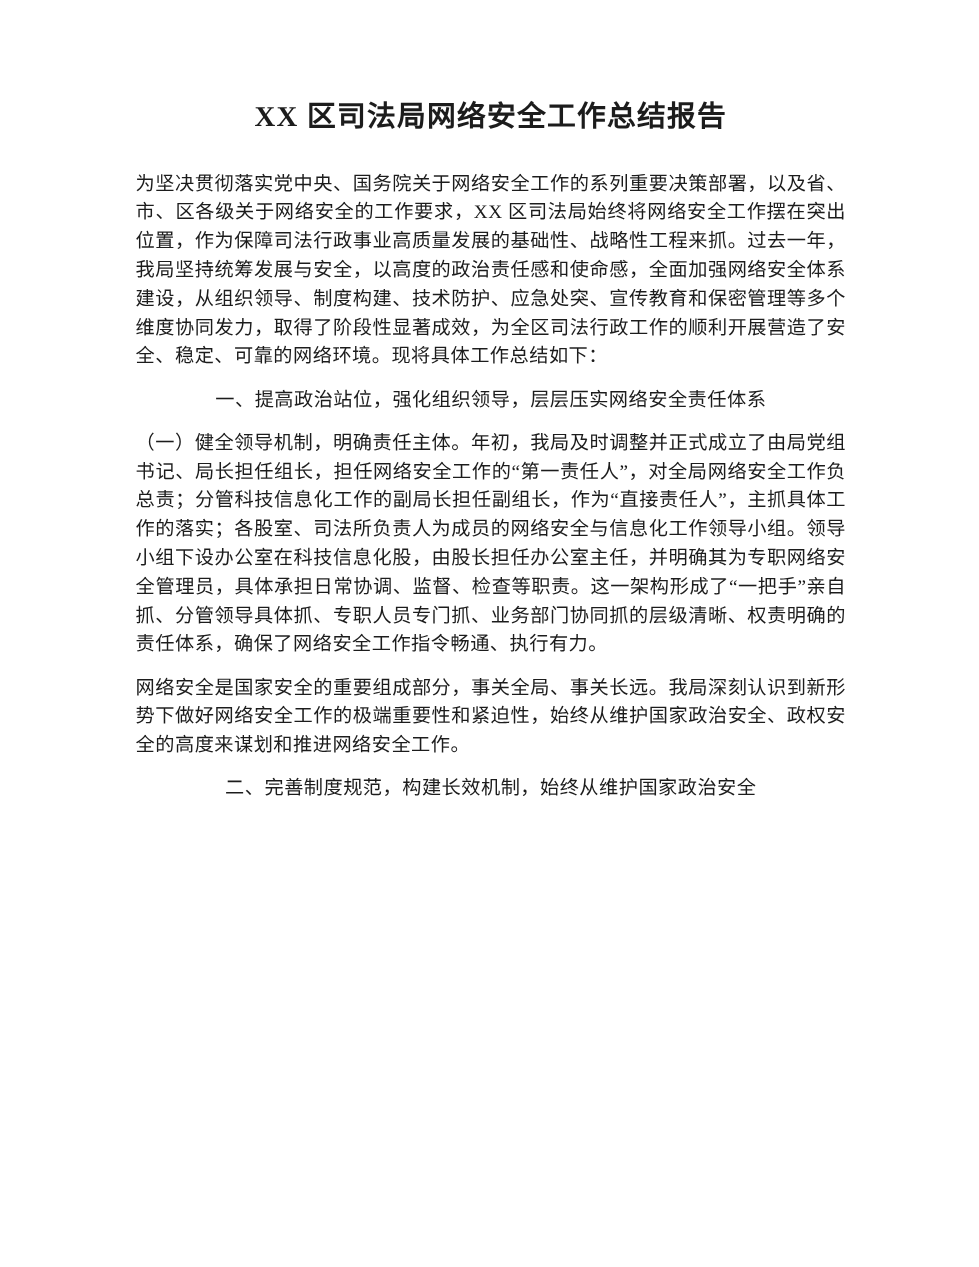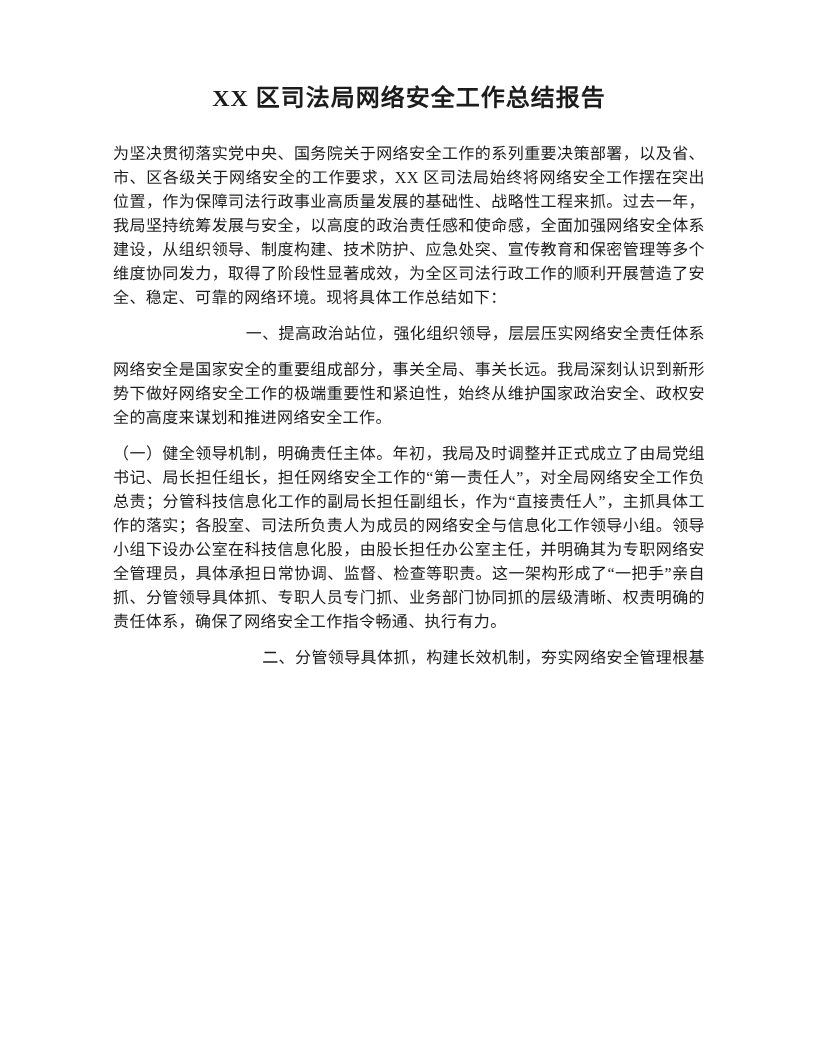--- a/index.html
+++ b/index.html
@@ -30,28 +30,28 @@
   .doc-body p {
     margin: 0 0 12px 0;
     font-size: 16px;
     line-height: 24px;
     letter-spacing: 0.4px;
     text-align: justify;
     text-justify: inter-ideograph;
     word-break: break-all;
   }
   .doc-body p.heading {
-    text-align: right;
+    text-align: center;
   }
 </style>
 </head>
 <body>
 
 <div class="page">
   <h1 class="doc-title">XX 区司法局网络安全工作总结报告</h1>
   <div class="doc-body">
       <p class="body">为坚决贯彻落实党中央、国务院关于网络安全工作的系列重要决策部署，以及省、市、区各级关于网络安全的工作要求，XX 区司法局始终将网络安全工作摆在突出位置，作为保障司法行政事业高质量发展的基础性、战略性工程来抓。过去一年，我局坚持统筹发展与安全，以高度的政治责任感和使命感，全面加强网络安全体系建设，从组织领导、制度构建、技术防护、应急处突、宣传教育和保密管理等多个维度协同发力，取得了阶段性显著成效，为全区司法行政工作的顺利开展营造了安全、稳定、可靠的网络环境。现将具体工作总结如下：</p>
       <p class="heading">一、提高政治站位，强化组织领导，层层压实网络安全责任体系</p>
+      <p class="body">（一）健全领导机制，明确责任主体。年初，我局及时调整并正式成立了由局党组书记、局长担任组长，担任网络安全工作的“第一责任人”，对全局网络安全工作负总责；分管科技信息化工作的副局长担任副组长，作为“直接责任人”，主抓具体工作的落实；各股室、司法所负责人为成员的网络安全与信息化工作领导小组。领导小组下设办公室在科技信息化股，由股长担任办公室主任，并明确其为专职网络安全管理员，具体承担日常协调、监督、检查等职责。这一架构形成了“一把手”亲自抓、分管领导具体抓、专职人员专门抓、业务部门协同抓的层级清晰、权责明确的责任体系，确保了网络安全工作指令畅通、执行有力。</p>
       <p class="body">网络安全是国家安全的重要组成部分，事关全局、事关长远。我局深刻认识到新形势下做好网络安全工作的极端重要性和紧迫性，始终从维护国家政治安全、政权安全的高度来谋划和推进网络安全工作。</p>
-      <p class="body">（一）健全领导机制，明确责任主体。年初，我局及时调整并正式成立了由局党组书记、局长担任组长，担任网络安全工作的“第一责任人”，对全局网络安全工作负总责；分管科技信息化工作的副局长担任副组长，作为“直接责任人”，主抓具体工作的落实；各股室、司法所负责人为成员的网络安全与信息化工作领导小组。领导小组下设办公室在科技信息化股，由股长担任办公室主任，并明确其为专职网络安全管理员，具体承担日常协调、监督、检查等职责。这一架构形成了“一把手”亲自抓、分管领导具体抓、专职人员专门抓、业务部门协同抓的层级清晰、权责明确的责任体系，确保了网络安全工作指令畅通、执行有力。</p>
-      <p class="heading">二、分管领导具体抓，构建长效机制，夯实网络安全管理根基</p>
+      <p class="heading">二、完善制度规范，构建长效机制，始终从维护国家政治安全</p>
     </div>
 </div>
 
 </body></html>

